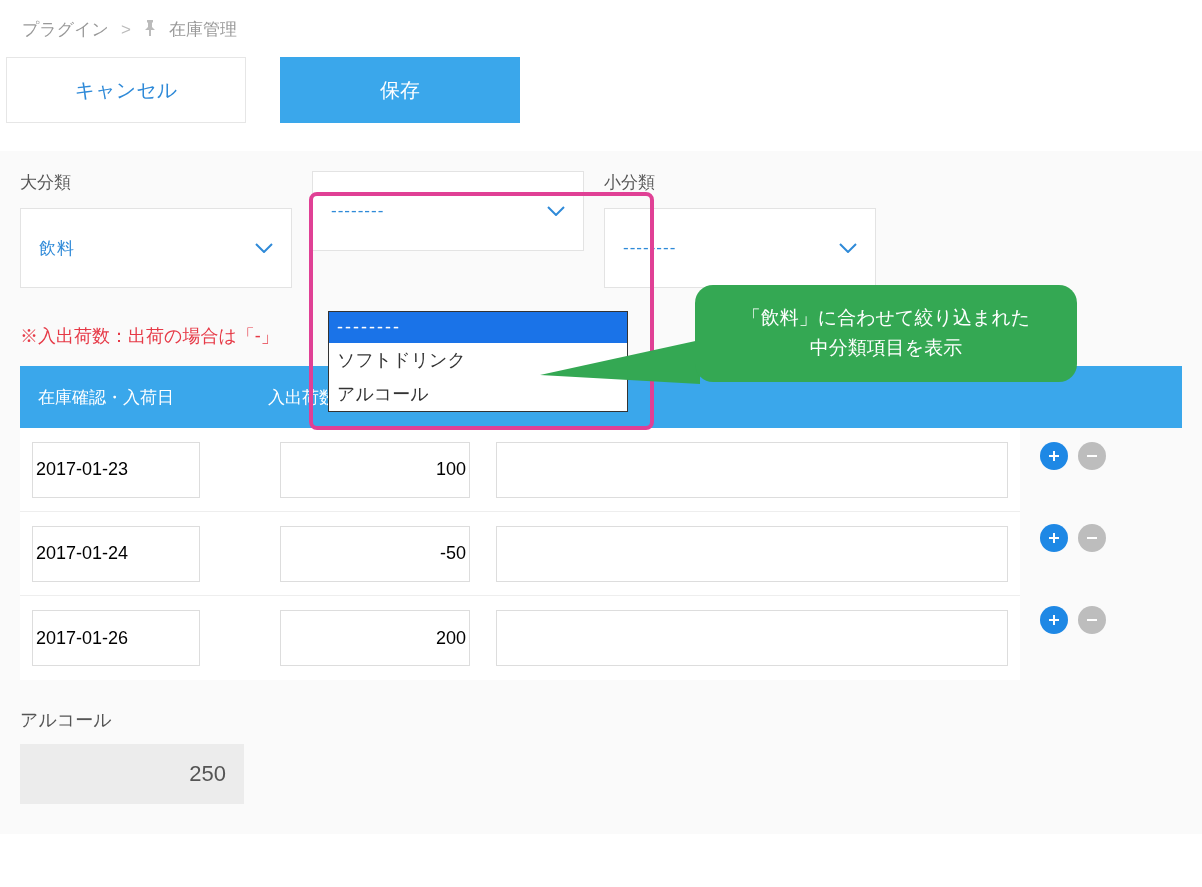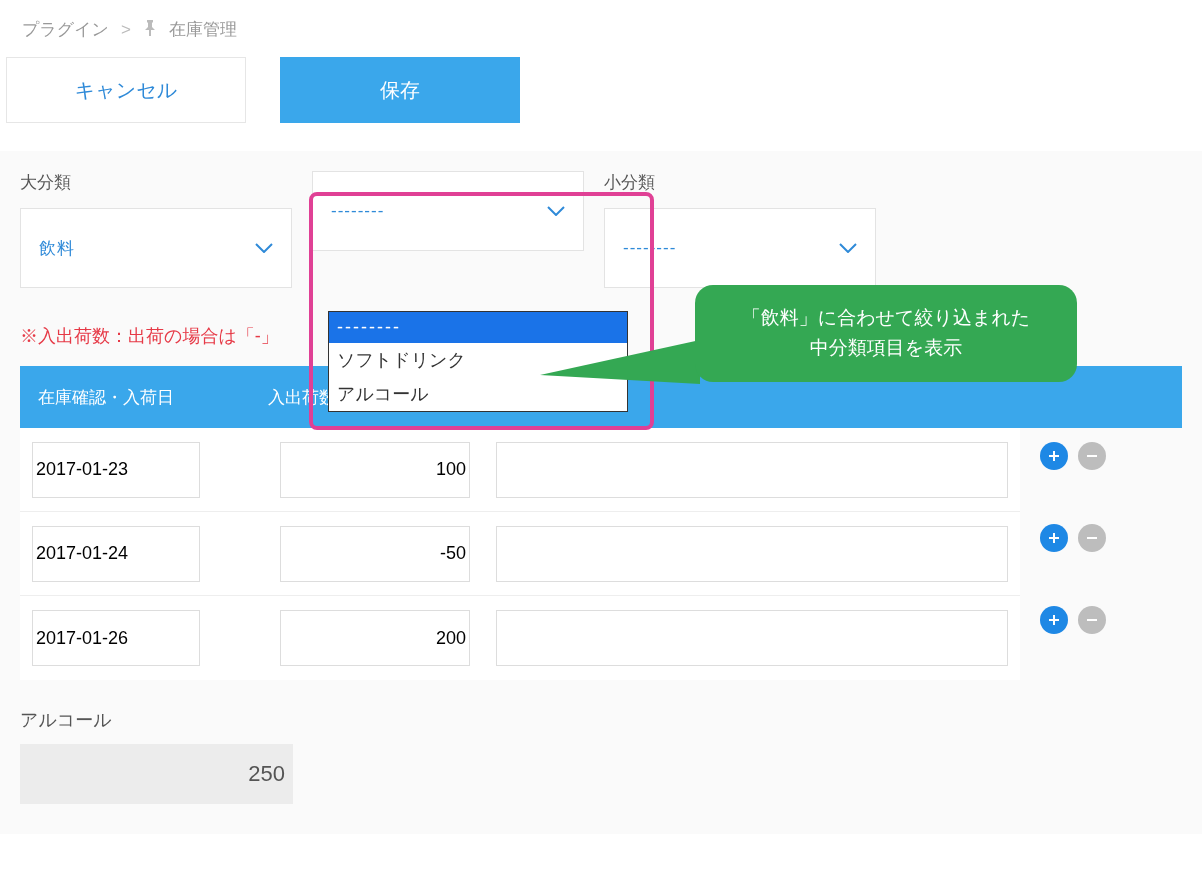--- a/index.html
+++ b/index.html
@@ -235,27 +235,27 @@
   .circle-sub { background: #bdbdbd; color: #fff; }
   .circle-btn svg { display: block; }
 
   
   .stock-label {
     font-size: 18px;
     color: #555;
     margin: 28px 0 12px;
   }
   .stock-box {
-    width: 273px;
+    width: 224px;
     height: 60px;
     background: #ececec;
     display: flex;
     align-items: center;
     justify-content: flex-end;
-    padding: 0 8px;
+    padding: 0 18px;
     font-size: 22px;
     color: #555;
   }
 </style>
 </head>
 <body>
 
 <div class="breadcrumb">
   <span>プラグイン</span>
   <span class="sep">&gt;</span>

